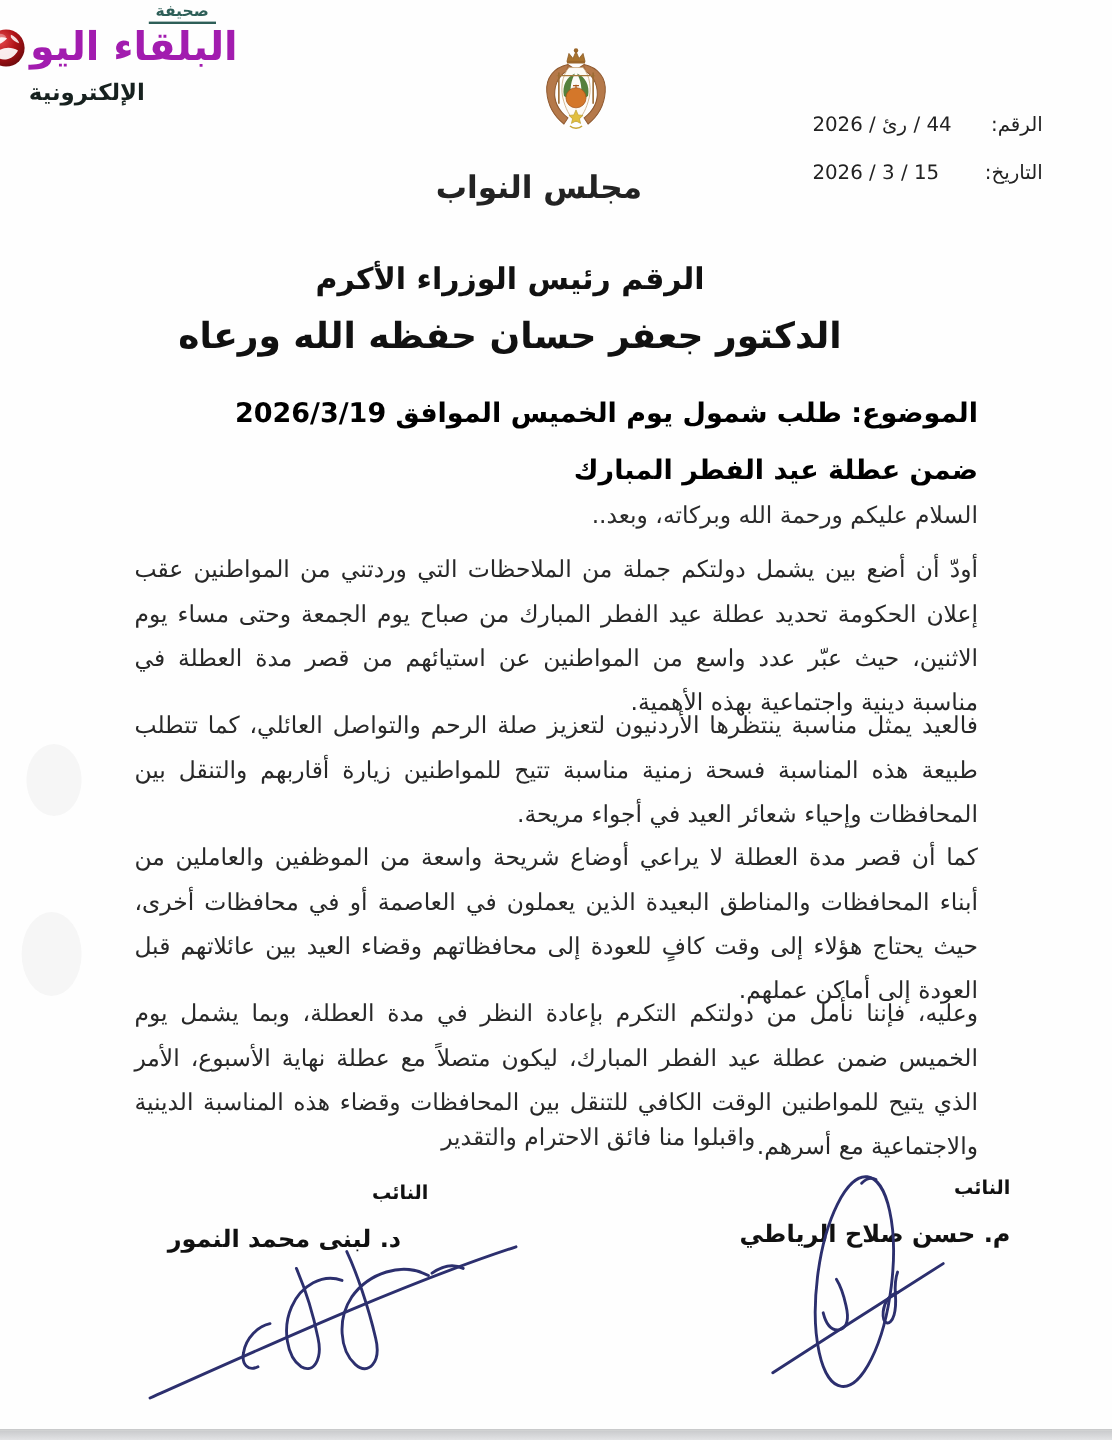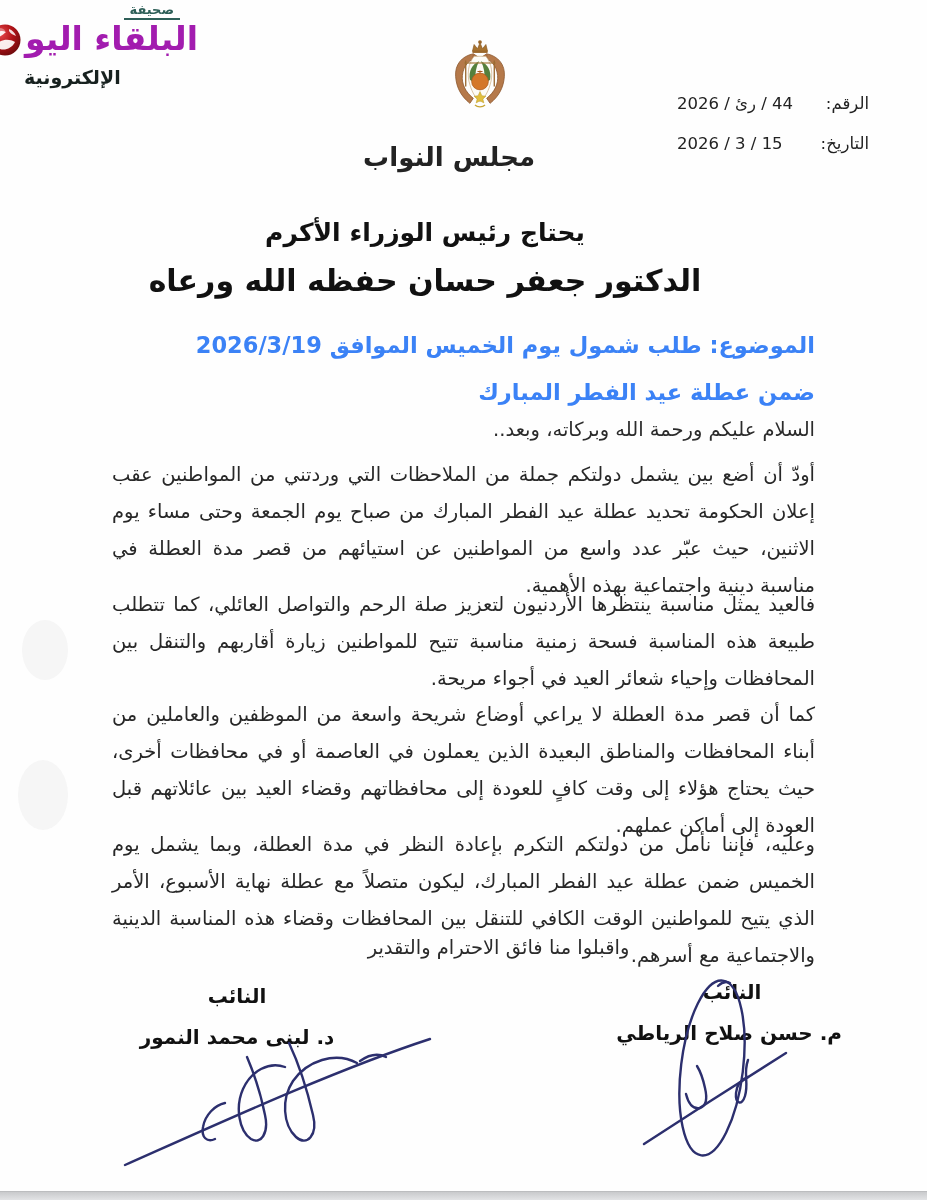--- a/index.html
+++ b/index.html
@@ -48,21 +48,21 @@
   .ref-value { direction:rtl; }
 
   
   .recipient { position:absolute; top:216px; left:55px; width:740px; text-align:center; direction:rtl; color:#111; }
   .recipient-line1 { font-size:25px; font-weight:bold; line-height:1.35; }
   .recipient-line2 { font-size:30px; font-weight:bold; margin-top:13px; }
 
   .subject {
     position:absolute; top:322px; right:112px; left:100px;
     direction:rtl; text-align:right;
-    font-size:22.5px; font-weight:bold; color:#3b82f6; line-height:47px;
+    font-size:22.5px; font-weight:bold; color:#000000; line-height:47px;
   }
 
   .greeting { position:absolute; top:418px; right:112px; left:112px; direction:rtl; text-align:right; font-size:19.5px; }
 
   
   .para {
     position:absolute; right:112px; left:112px;
     direction:rtl; text-align:justify; text-justify:inter-word;
     font-size:19.5px; line-height:37px; color:#282828;
   }
@@ -70,21 +70,21 @@
   .p2 { top:586px; }
   .p3 { top:696px; }
   .p4 { top:826px; }
 
   .closing { position:absolute; top:936px; left:130px; right:60px; text-align:center; direction:rtl; font-size:19.5px; color:#2b2b2b; }
 
   
   .sig-block { position:absolute; text-align:center; direction:rtl; color:#111; z-index:2; }
   .sig-right { top:980px; left:622px; width:220px; }
   .sig-left  { top:984px; left:117px; width:240px; }
-  .sig-title { font-size:20px; font-weight:bold; }
+  .sig-title { font-size:16px; font-weight:bold;text-align:right; }
   .sig-name  { font-size:20px; font-weight:bold; margin-top:17px; white-space:nowrap; }
   .sig-ink { position:absolute; z-index:5; pointer-events:none; }
   .ink-right { top:962px; left:600px; width:220px; height:220px; }
   .ink-left  { top:1025px; left:105px; width:340px; height:165px; }
 
   
   .smudge { position:absolute; background:rgba(60,60,60,0.04); border-radius:50%; }
   .smudge-1 { left:22px; top:620px; width:46px; height:60px; }
   .smudge-2 { left:18px; top:760px; width:50px; height:70px; }
   .bottom-edge {
@@ -154,21 +154,21 @@
       <span class="ref-label">الرقم:</span>
       <span class="ref-value">44 / رئ / 2026</span>
     </div>
     <div class="ref-row">
       <span class="ref-label">التاريخ:</span>
       <span class="ref-value">15 / 3 / 2026</span>
     </div>
   </div>
 
   <div class="recipient">
-    <div class="recipient-line1">يحتاج رئيس الوزراء الأكرم</div>
+    <div class="recipient-line1">الرقم رئيس الوزراء الأكرم</div>
     <div class="recipient-line2">الدكتور جعفر حسان حفظه الله ورعاه</div>
   </div>
 
   <div class="subject">
     <div>الموضوع: طلب شمول يوم الخميس الموافق 2026/3/19</div>
     <div>ضمن عطلة عيد الفطر المبارك</div>
   </div>
 
   <div class="greeting">السلام عليكم ورحمة الله وبركاته، وبعد..</div>
 

